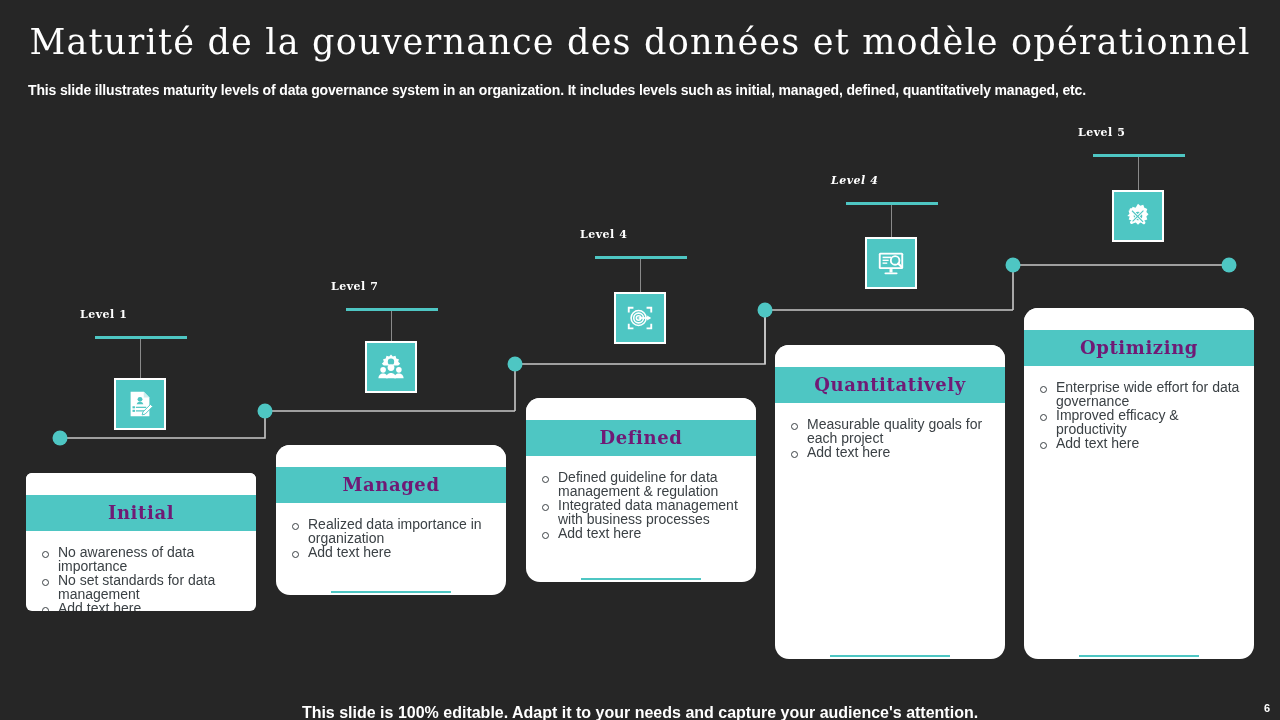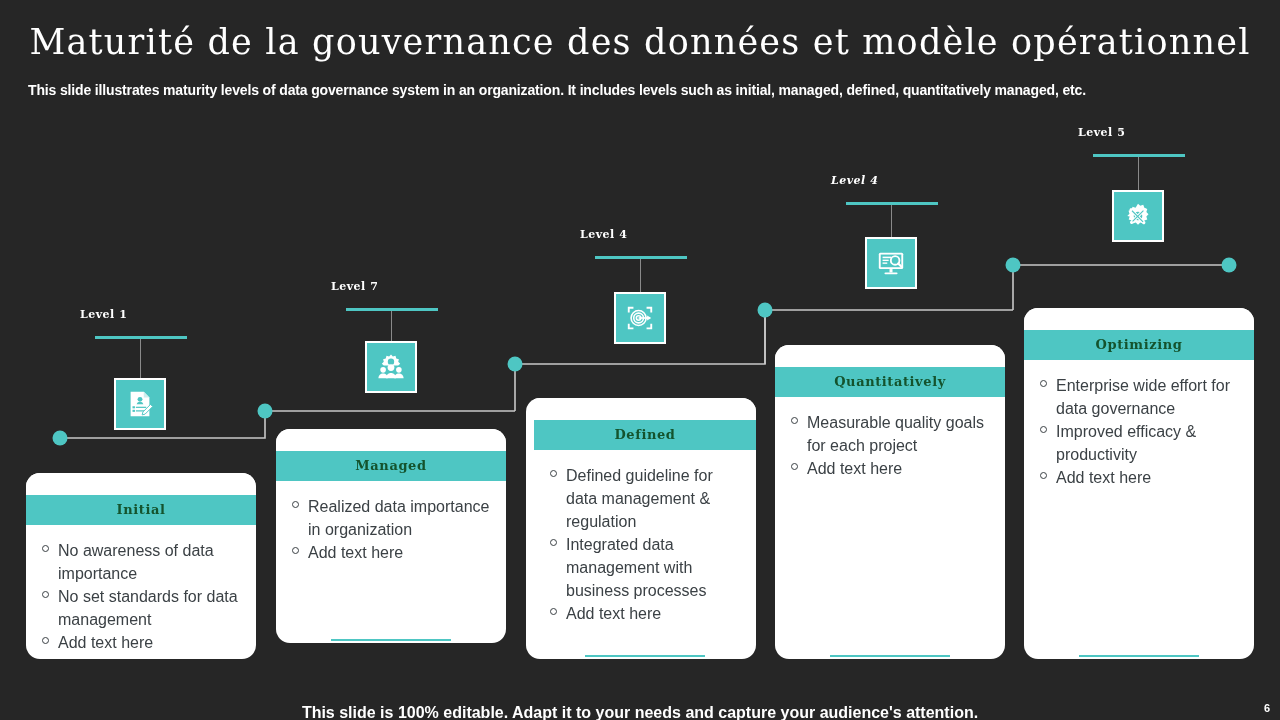--- a/index.html
+++ b/index.html
@@ -62,39 +62,39 @@
     position:absolute;
     width:230px;
     background:#ffffff;
     border-radius:14px 14px 14px 14px;
     overflow:hidden;
     display:flex; flex-direction:column;
   }
   .card-top-pad { height:22px; background:#ffffff; flex:none; }
   .card-head {
     background:#4ec6c3;
-    color:#14532d;
+    color:#701a75;
     font-family:"DejaVu Serif", serif;
     font-weight:bold;
-    font-size:13px;
+    font-size:18px;
     text-align:center;
     padding:7px 4px 8px;
     letter-spacing:0.6px;
     flex:none;
   }
   .card-body {
     flex:1;
     padding:14px 10px 4px 10px;
   }
   .card-body ul { list-style:none; }
   .card-body li {
     position:relative;
     padding-left:22px;
-    font-size:16px;
-    line-height:23px;
+    font-size:14px;
+    line-height:14px;
     color:#3b4145;
     margin-bottom:0px;
   }
   .card-body li::before {
     content:"";
     position:absolute;
     left:6px; top:5.5px;
     width:5px; height:5px;
     border:1px solid #3b4145;
     border-radius:50%;
@@ -154,21 +154,21 @@
         <path d="M20 3v6h6z" fill="#cfeeed"></path>
         <circle cx="16" cy="11" r="2.6" fill="#4ec6c3"></circle>
         <path d="M12.4 16.3c.5-1.7 1.9-2.6 3.6-2.6s3.1.9 3.6 2.6z" fill="#4ec6c3"></path>
         <rect x="8" y="18.4" width="2.6" height="2.2" fill="#4ec6c3"></rect>
         <rect x="11.6" y="18.9" width="11" height="1.3" fill="#4ec6c3"></rect>
         <rect x="8" y="22.2" width="2.6" height="2.2" fill="#4ec6c3"></rect>
         <rect x="11.6" y="22.7" width="11" height="1.3" fill="#4ec6c3"></rect>
         <path d="M27.2 16.4l2.3 2.3-8.1 8.1-3.1.8.8-3.1z" fill="#ffffff" stroke="#4ec6c3" stroke-width="1"></path>
       </svg>
     </div>
-    <div class="card" style="left:26px; top:473px; height:186px;">
+    <div class="card" style="left:26px; top:473px; height:138px;border-radius:6px;">
       <div class="card-top-pad"></div>
       <div class="card-head">Initial</div>
       <div class="card-body">
         <ul>
           <li>No awareness of data importance</li>
           <li>No set standards for data management</li>
           <li>Add text here</li>
         </ul>
       </div>
       <div class="card-foot">
@@ -186,21 +186,21 @@
         <path d="M16 2.6l2 2.1 2.8-.7.8 2.8 2.8.8-.7 2.8 2.1 2-2.1 2-0 .1H8.3l0-.1-2.1-2 2.1-2-.7-2.8 2.8-.8.8-2.8 2.8.7z" fill="#ffffff"></path>
         <circle cx="16" cy="10.4" r="3.4" fill="#4ec6c3"></circle>
         <circle cx="16" cy="16.6" r="3.6" fill="#ffffff"></circle>
         <path d="M10.6 28c0-3.2 2.4-5.6 5.4-5.6s5.4 2.4 5.4 5.6z" fill="#ffffff"></path>
         <circle cx="7.6" cy="19" r="3" fill="#ffffff"></circle>
         <path d="M2.6 28c0-2.8 2.2-5 5-5s5 2.2 5 5z" fill="#ffffff"></path>
         <circle cx="24.4" cy="19" r="3" fill="#ffffff"></circle>
         <path d="M19.4 28c0-2.8 2.2-5 5-5s5 2.2 5 5z" fill="#ffffff"></path>
       </svg>
     </div>
-    <div class="card" style="left:276px; top:429px; height:214px;">
+    <div class="card" style="left:276px; top:445px; height:150px;">
       <div class="card-top-pad"></div>
       <div class="card-head">Managed</div>
       <div class="card-body">
         <ul>
           <li>Realized data importance in organization</li>
           <li>Add text here</li>
         </ul>
       </div>
       <div class="card-foot">
           <div class="card-foot-line"></div>
@@ -219,21 +219,21 @@
         </g>
         <g fill="none" stroke="#ffffff" stroke-width="1.7">
           <circle cx="14.5" cy="16" r="8"></circle>
           <circle cx="14.5" cy="16" r="5.2"></circle>
           <circle cx="14.5" cy="16" r="2.4"></circle>
         </g>
         <path d="M14.5 16h12" stroke="#ffffff" stroke-width="1.8"></path>
         <path d="M23.6 13.4l4.4 2.6-4.4 2.6z" fill="#ffffff"></path>
       </svg>
     </div>
-    <div class="card" style="left:526px; top:398px; height:261px;padding-left:8px;">
+    <div class="card" style="left:526px; top:398px; height:184px;">
       <div class="card-top-pad"></div>
       <div class="card-head">Defined</div>
       <div class="card-body">
         <ul>
           <li>Defined guideline for data management &amp; regulation</li>
           <li>Integrated data management with business processes</li>
           <li>Add text here</li>
         </ul>
       </div>
       <div class="card-foot">

